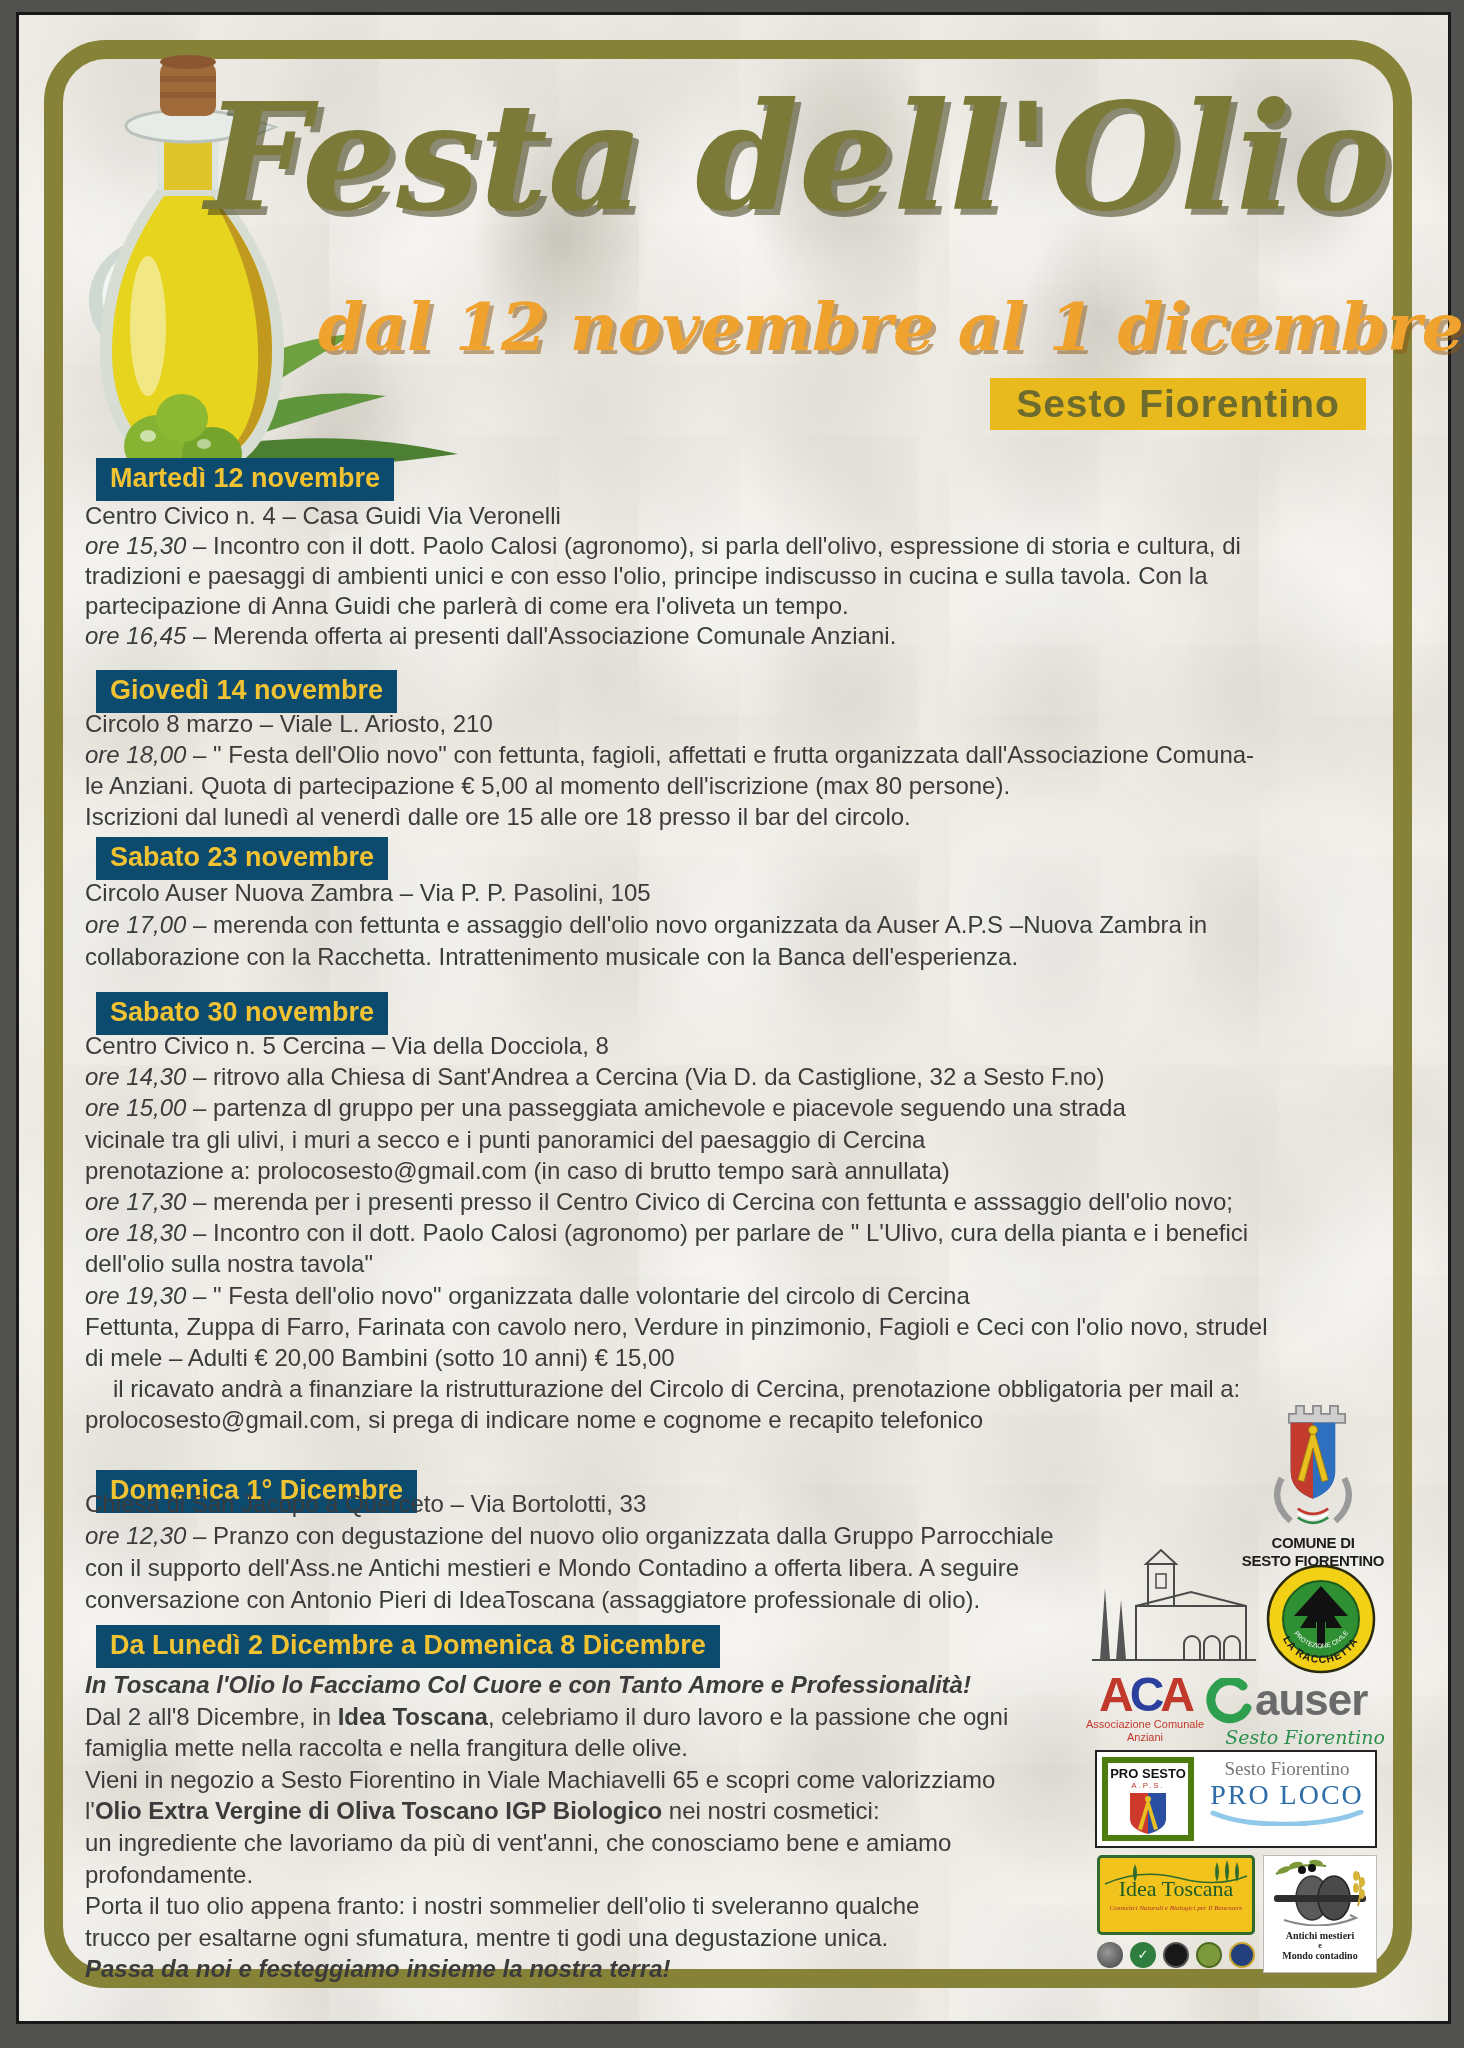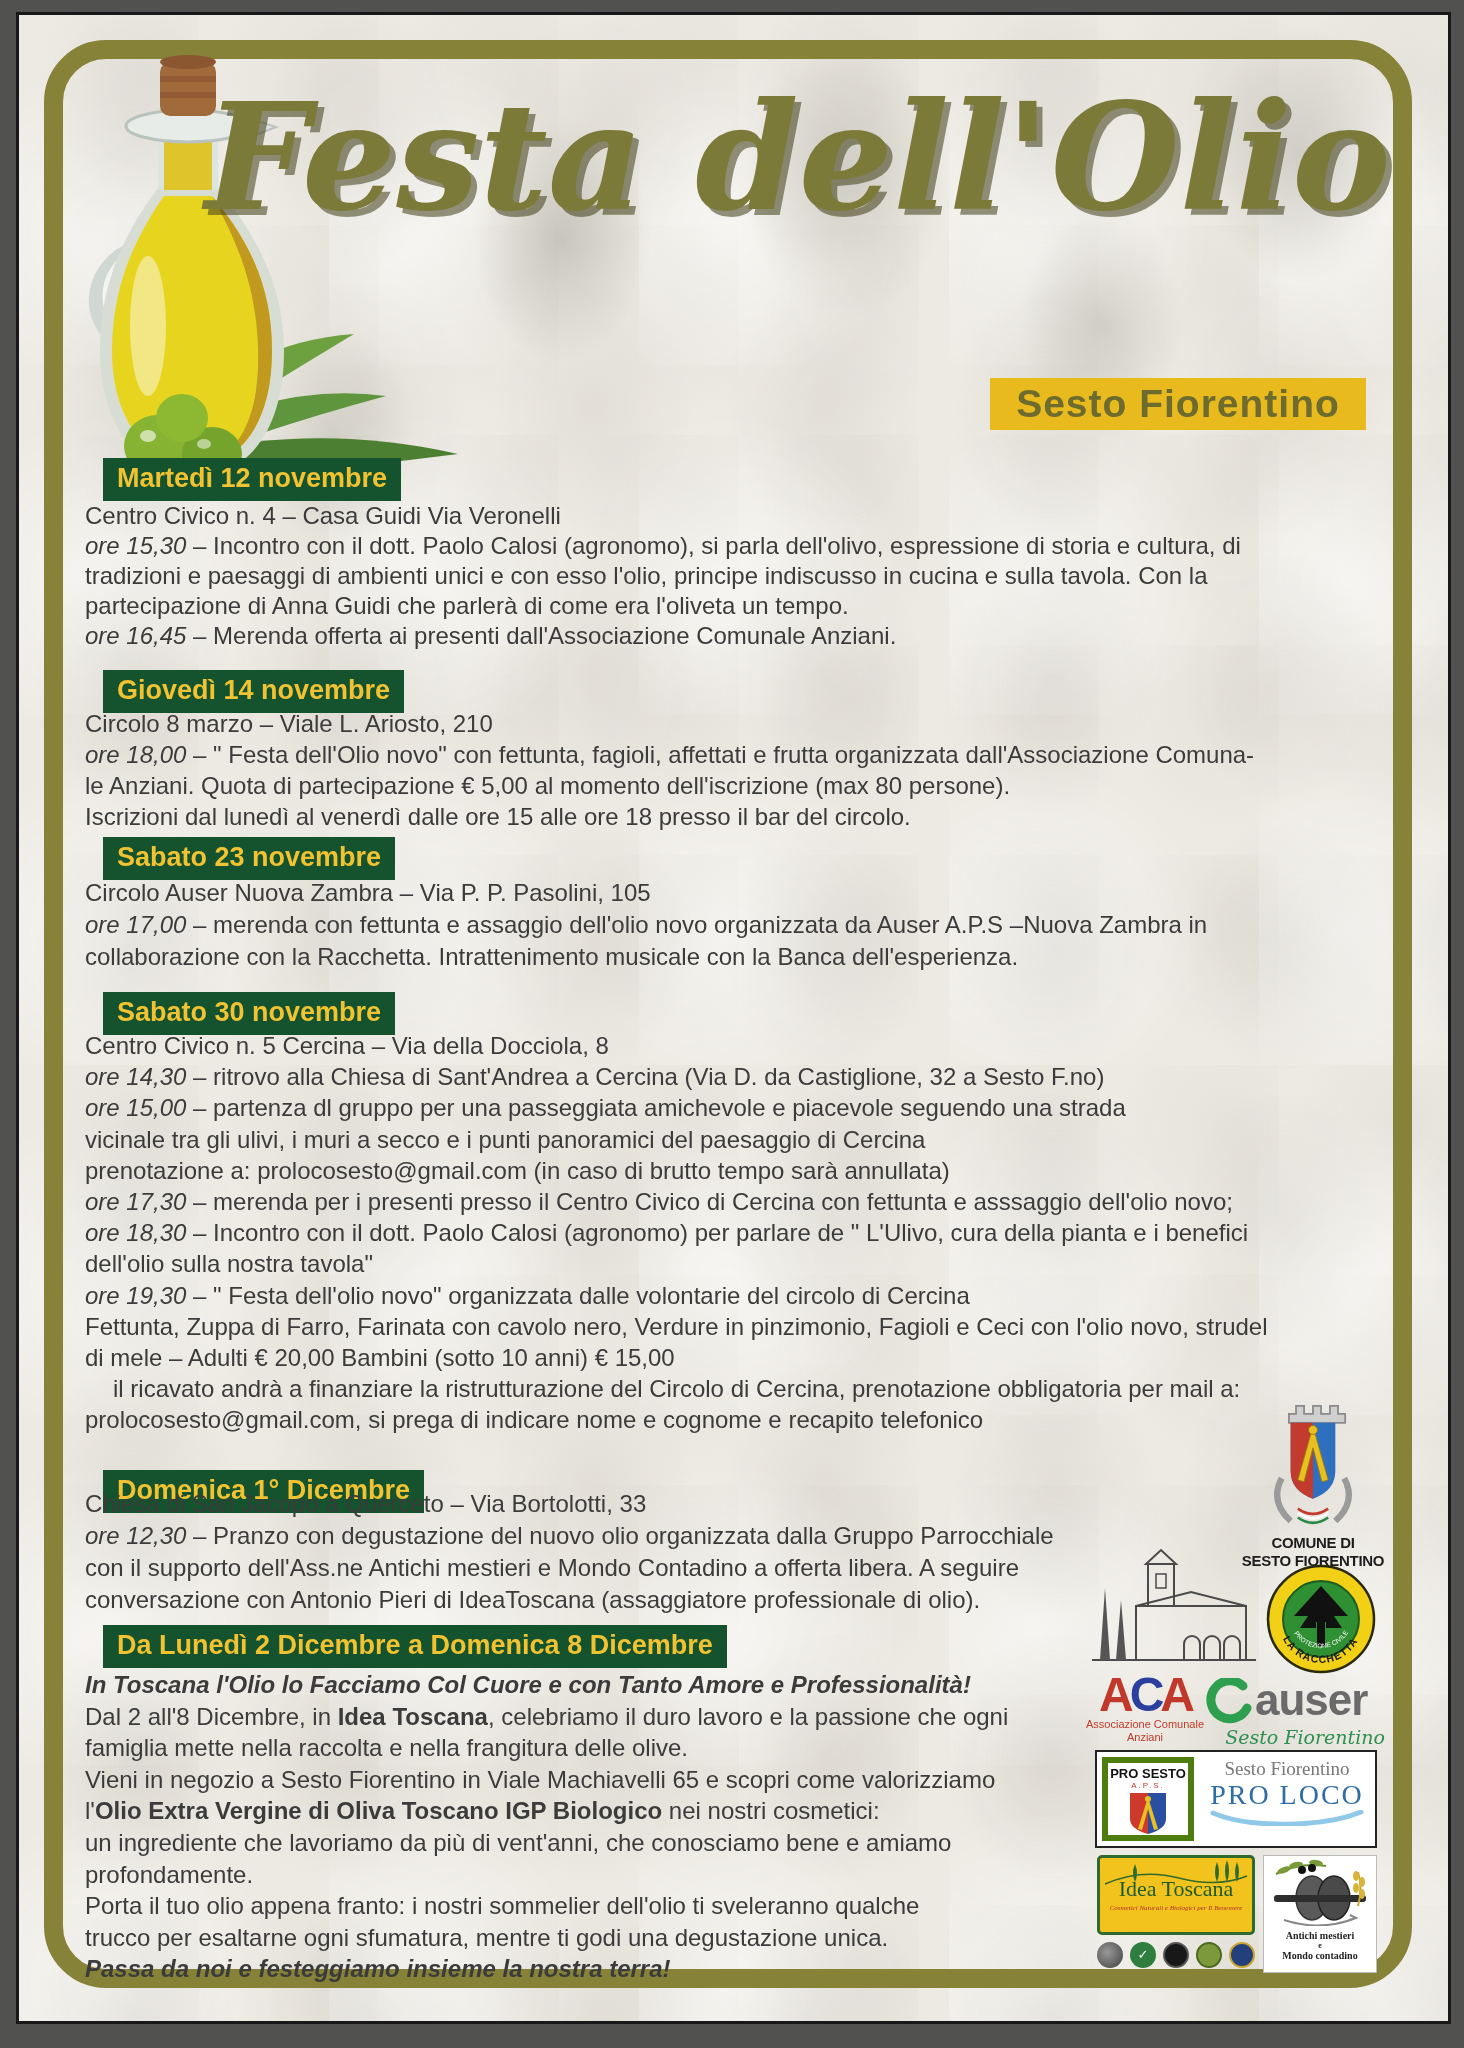--- a/index.html
+++ b/index.html
@@ -19,21 +19,21 @@
       radial-gradient(ellipse 140px 190px at 90% 25%, rgba(185,182,172,.5), transparent 68%),
       radial-gradient(ellipse 120px 160px at 22% 75%, rgba(182,179,168,.4), transparent 68%);
     background-repeat:no-repeat;}
   .frame{position:absolute;left:44px;top:40px;width:1368px;height:1948px;border:19px solid #868238;border-radius:62px;box-sizing:border-box;}
   .title{position:absolute;left:205px;top:58px;width:1190px;font-family:"DejaVu Serif",serif;font-style:italic;font-weight:bold;
     font-size:148px;line-height:1.35;color:#7b7a39;text-shadow:6px 6px 0 rgba(62,60,22,.55);white-space:nowrap;}
   .subtitle{position:absolute;left:318px;top:288px;width:1080px;font-family:"DejaVu Serif",serif;font-style:italic;font-weight:bold;
     font-size:66px;color:#f0a22e;text-shadow:4px 4px 0 rgba(140,85,15,.5);white-space:nowrap;}
   .badge{position:absolute;left:990px;top:378px;width:376px;height:52px;background:#e8ba1e;color:#6d6c2e;
     font-weight:bold;font-size:39px;text-align:center;line-height:52px;letter-spacing:1px;}
-  .sec-header{position:absolute;left:103px;background:#14532d;color:#f1c232;font-weight:bold;font-size:27px;
+  .sec-header{position:absolute;left:96px;background:#0c4a6e;color:#f1c232;font-weight:bold;font-size:27px;
     padding:5px 14px 7px;white-space:nowrap;}
   .body-line{position:absolute;left:85px;font-size:24px;color:#3b3b3b;white-space:nowrap;}
   .st-i{font-style:italic;}
   .st-b{font-weight:bold;}
   .st-bi{font-weight:bold;font-style:italic;}
   .bottle{position:absolute;left:52px;top:46px;width:420px;height:470px;}
   
   .comune{position:absolute;left:1238px;top:1396px;width:150px;text-align:center;}
   .comune svg{width:116px;height:134px;}
   .comune .cap{font-size:15px;font-weight:bold;color:#1c1c1c;line-height:18px;letter-spacing:-0.3px;}
@@ -97,20 +97,21 @@
     <rect x="108" y="46" width="56" height="6" fill="#8a5730" opacity="0.7"></rect>
     <ellipse cx="136" cy="16" rx="28" ry="7" fill="#8a5730"></ellipse>
     <ellipse cx="106" cy="400" rx="34" ry="31" fill="#86b432"></ellipse>
     <ellipse cx="160" cy="408" rx="30" ry="27" fill="#74a42c"></ellipse>
     <ellipse cx="130" cy="372" rx="26" ry="24" fill="#8db832"></ellipse>
     <ellipse cx="96" cy="390" rx="8" ry="6" fill="#ffffff" opacity="0.6"></ellipse>
     <ellipse cx="152" cy="398" rx="7" ry="5" fill="#ffffff" opacity="0.5"></ellipse>
   </svg>
 
   <div class="title">Festa dell'Olio</div>
+  <div class="subtitle">dal 12 novembre al 1 dicembre</div>
   <div class="badge">Sesto Fiorentino</div>
 
   <div id="sections">
       <div class="sec-header" style="top: 458px;">Martedì 12 novembre</div>
       <div class="body-line" style="top: 502px;"><span>Centro Civico n. 4 – Casa Guidi Via Veronelli</span></div>
       <div class="body-line" style="top: 532px;"><span class="st-i">ore 15,30</span><span> – Incontro con il dott. Paolo Calosi (agronomo), si parla dell'olivo, espressione di storia e cultura, di</span></div>
       <div class="body-line" style="top: 562px;"><span>tradizioni e paesaggi di ambienti unici e con esso l'olio, principe indiscusso in cucina e sulla tavola. Con la</span></div>
       <div class="body-line" style="top: 592px;"><span>partecipazione di Anna Guidi che parlerà di come era l'oliveta un tempo.</span></div>
       <div class="body-line" style="top: 622px;"><span class="st-i">ore 16,45</span><span> – Merenda offerta ai presenti dall'Associazione Comunale Anziani.</span></div>
       <div class="sec-header" style="top: 670px;">Giovedì 14 novembre</div>

